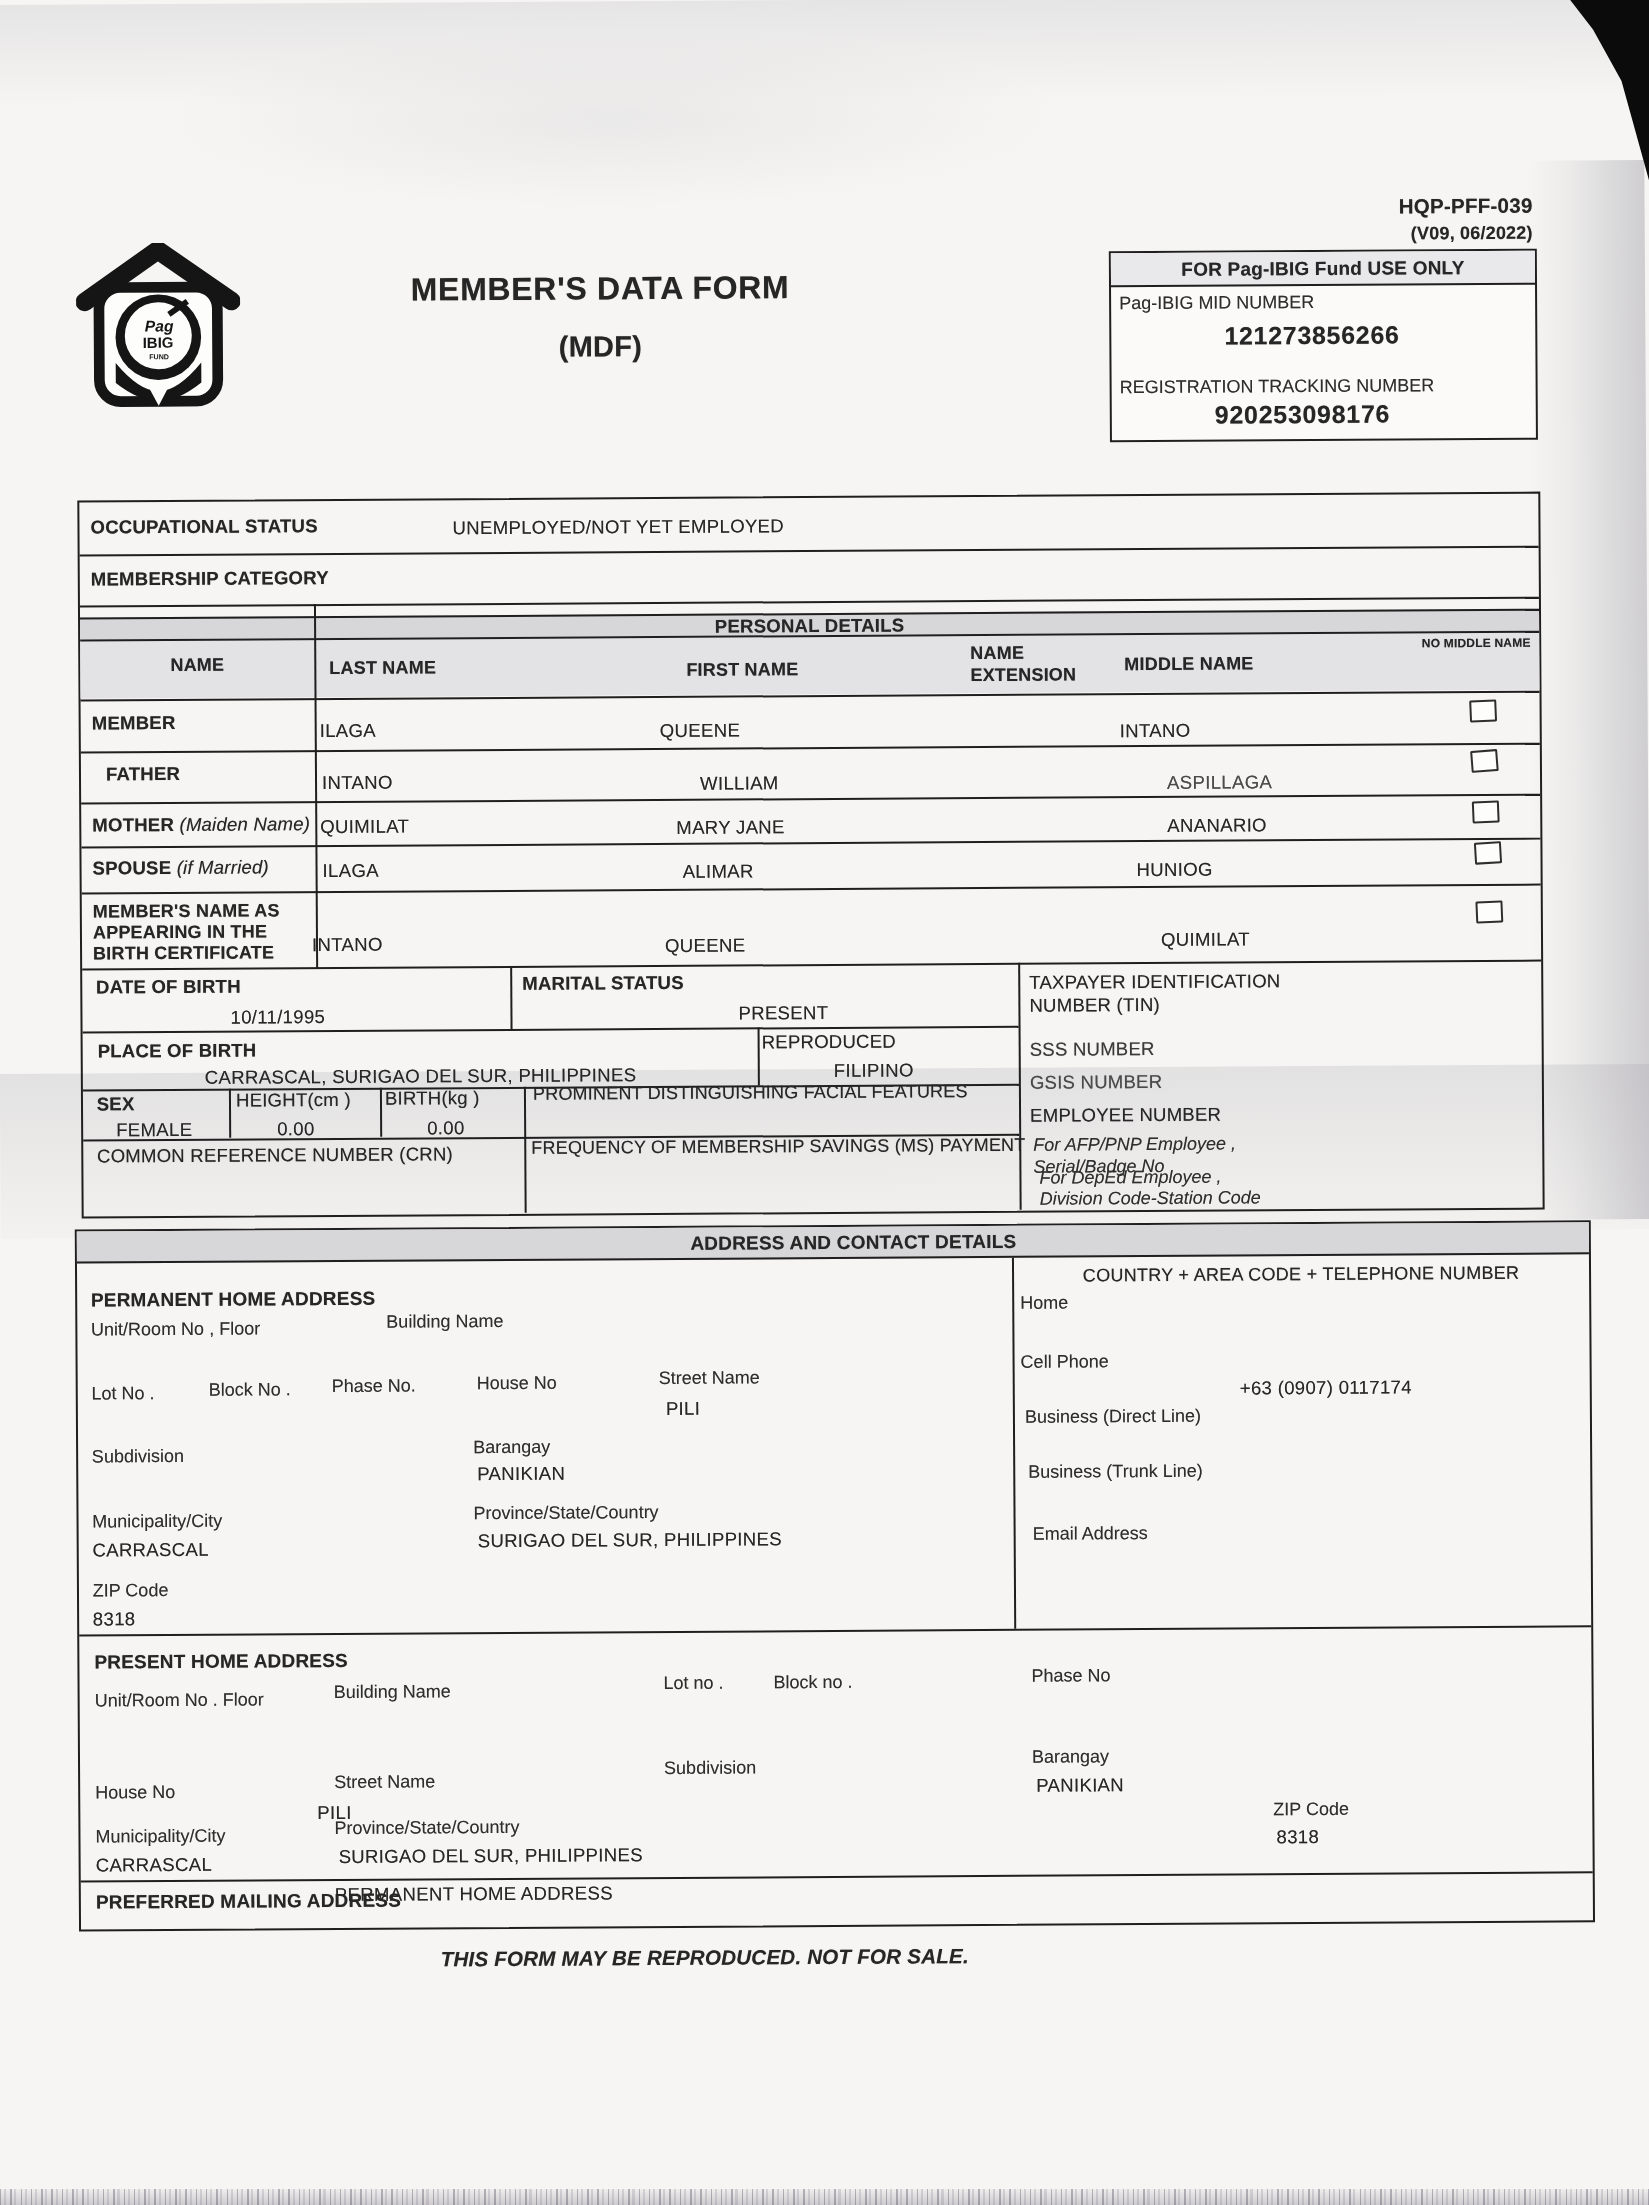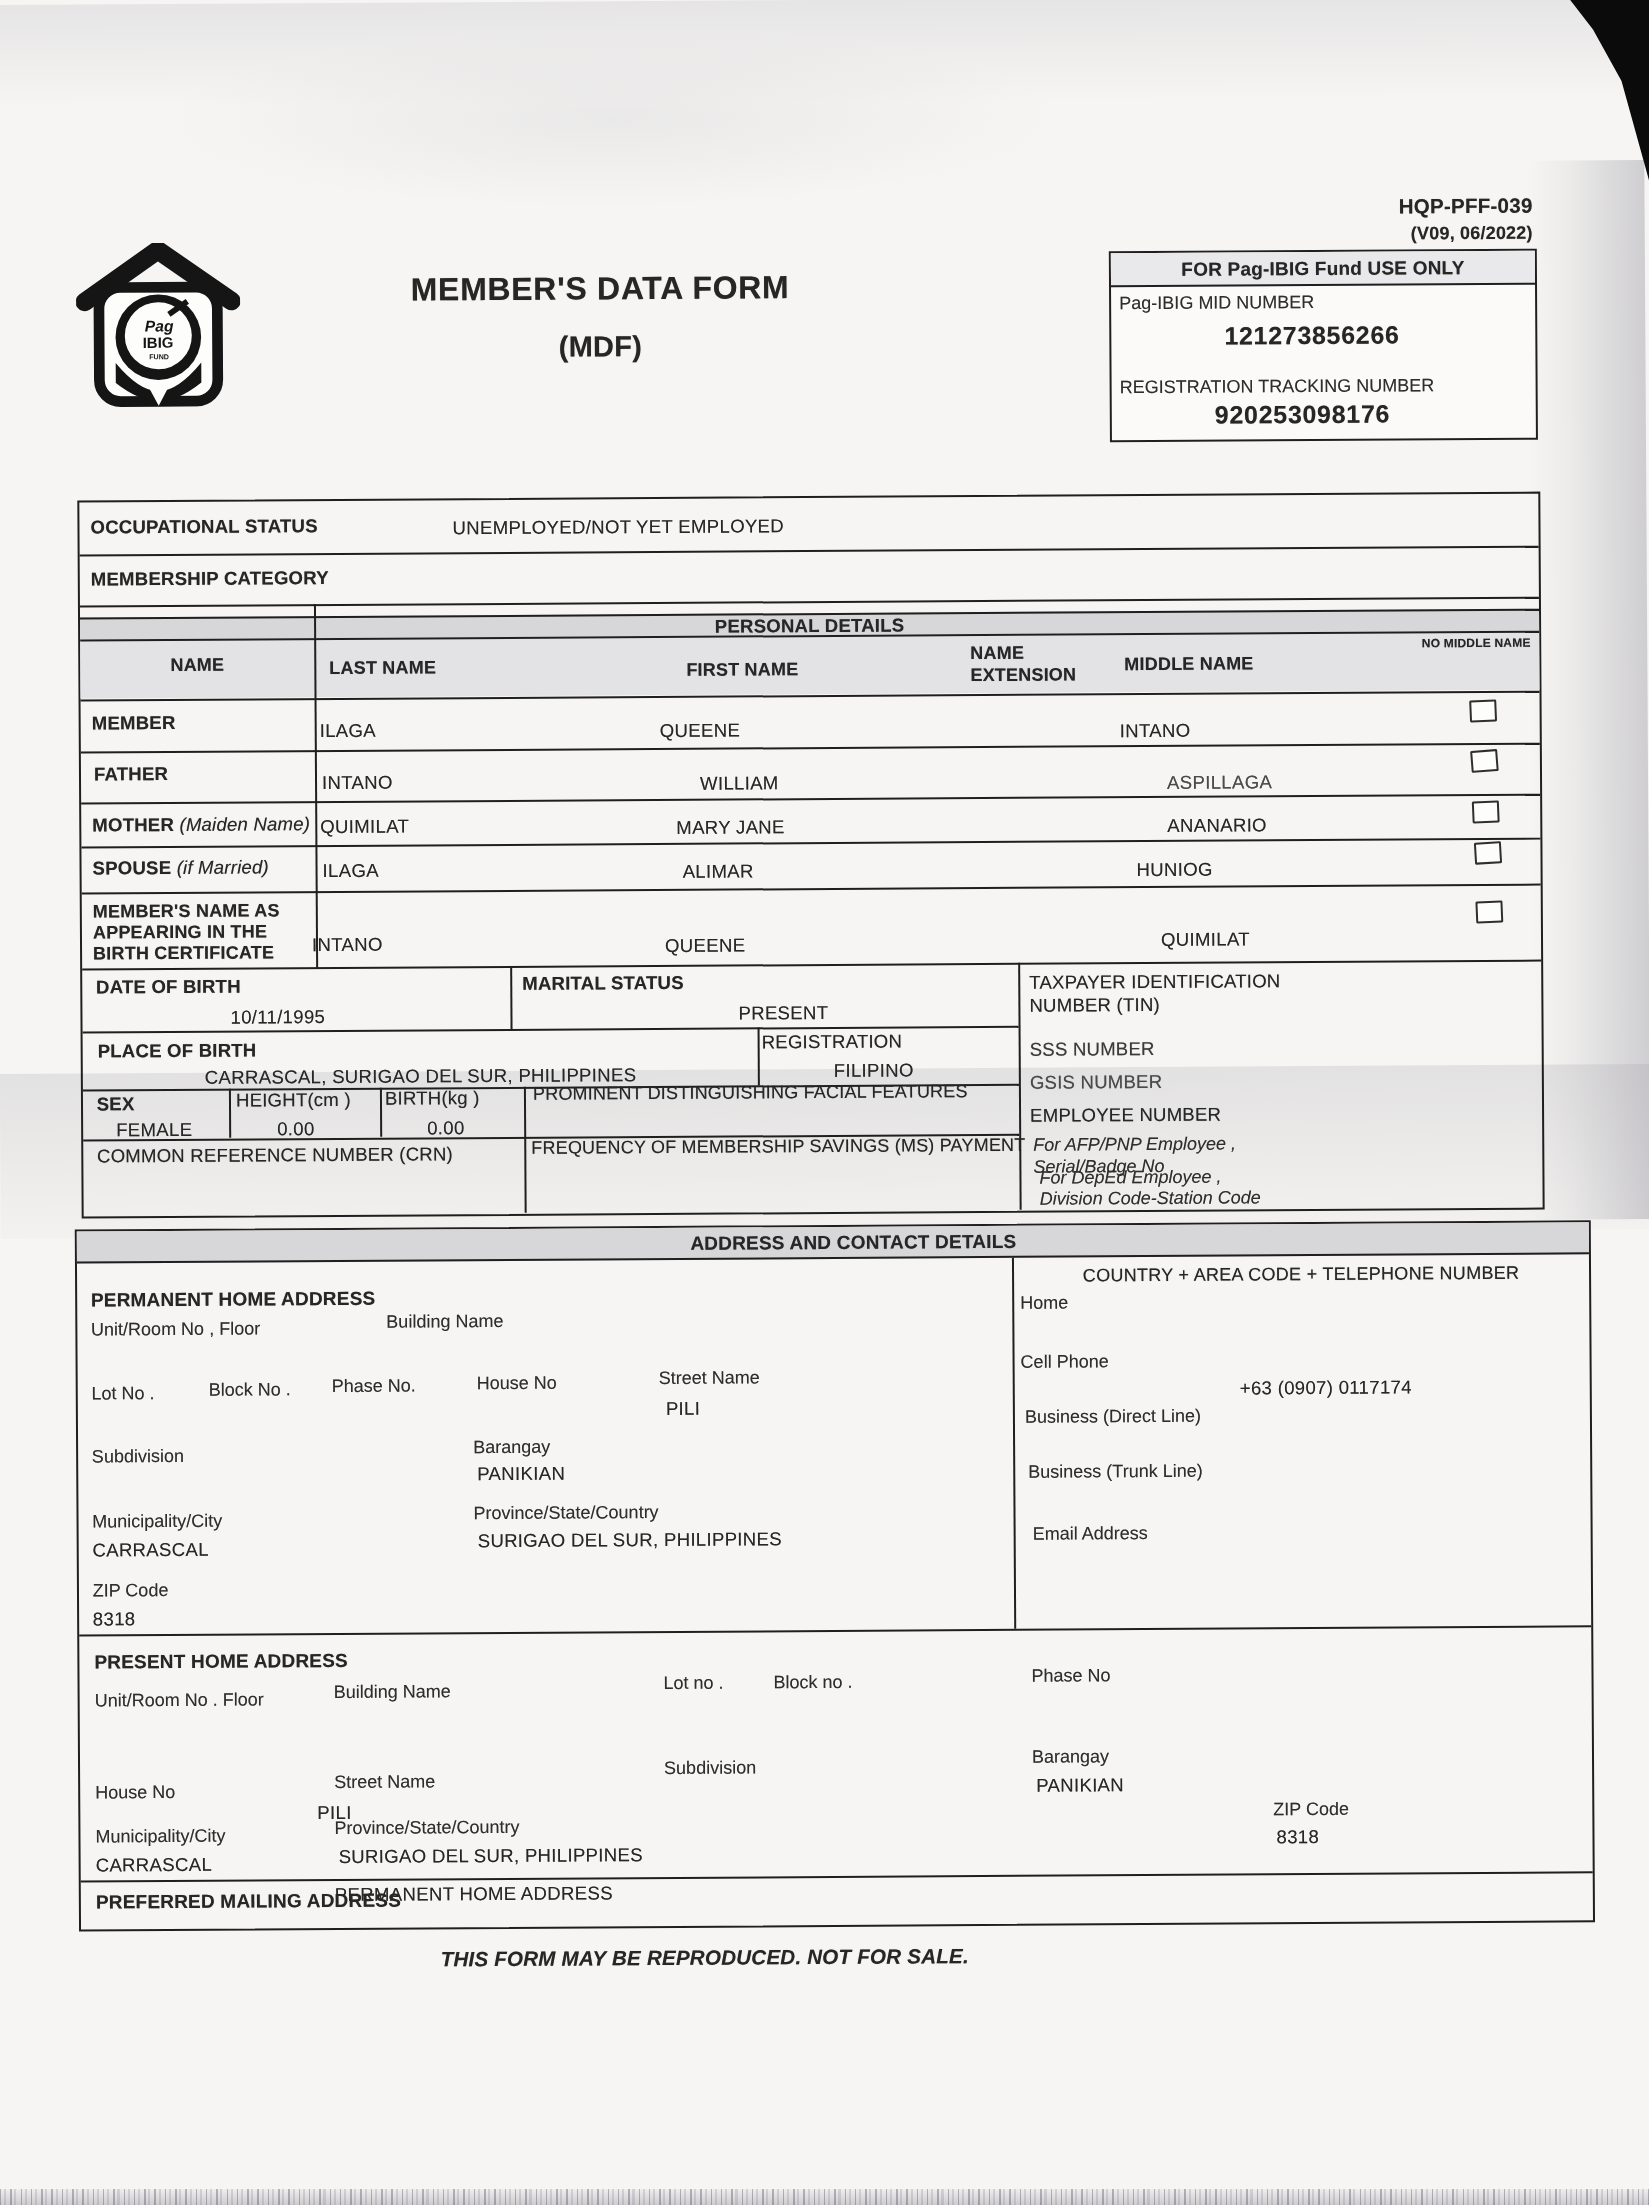--- a/index.html
+++ b/index.html
@@ -115,21 +115,21 @@
     <div class="lb" style="left:890px;top:146px;width:110px;font-size:18px;line-height:1.2;">NAME EXTENSION</div>
     <div class="lb" style="left:1044px;top:158px;font-size:18px;">MIDDLE NAME</div>
     <div class="lb ctr" style="left:1334px;top:142px;width:124px;font-size:12px;line-height:1.2;">NO MIDDLE NAME</div>
 
     <div class="lb" style="left:11px;top:210px;">MEMBER</div>
     <div class="vl" style="left:239px;top:219px;">ILAGA</div>
     <div class="vl" style="left:579px;top:221px;">QUEENE</div>
     <div class="vl" style="left:1039px;top:224px;">INTANO</div>
     <div class="cb" style="left:1389px;top:206px;transform:rotate(-2deg);"></div>
 
-    <div class="lb" style="left:13px;top:261px;">FATHER</div>
+    <div class="lb" style="left:25px;top:261px;">FATHER</div>
     <div class="vl" style="left:241px;top:271px;">INTANO</div>
     <div class="vl" style="left:619px;top:274px;">WILLIAM</div>
     <div class="vl" style="left:1086px;top:276px;color:#4a4a4a;">ASPILLAGA</div>
     <div class="cb" style="left:1390px;top:256px;transform:rotate(-4deg);"></div>
 
     <div class="lb" style="left:11px;top:312px;">
       <span>MOTHER</span> <span class="it" style="font-weight:400;">(Maiden Name)</span>
     </div>
     <div class="vl" style="left:239px;top:315px;">QUIMILAT</div>
     <div class="vl" style="left:595px;top:318px;">MARY JANE</div>
@@ -150,21 +150,21 @@
     <div class="vl" style="left:1079px;top:433px;">QUIMILAT</div>
     <div class="cb" style="left:1394px;top:407px;transform:rotate(-2deg);"></div>
 
     <div class="lb" style="left:13.7px;top:474px;">DATE OF BIRTH</div>
     <div class="vl" style="left:148px;top:505px;">10/11/1995</div>
     <div class="lb" style="left:440px;top:473px;">MARITAL STATUS</div>
     <div class="vl" style="left:656px;top:504px;">PRESENT</div>
 
     <div class="lb" style="left:15px;top:538px;">PLACE OF BIRTH</div>
     <div class="vl" style="left:122px;top:565px;">CARRASCAL, SURIGAO DEL SUR, PHILIPPINES</div>
-    <div class="lb" style="left:679px;top:533px;font-weight:400;">REGISTRATION</div>
+    <div class="lb" style="left:679px;top:533px;font-weight:400;">REPRODUCED</div>
     <div class="vl" style="left:751px;top:562px;">FILIPINO</div>
 
     <div class="lb" style="left:13.7px;top:591px;">SEX</div>
     <div class="vl" style="left:33px;top:617px;">FEMALE</div>
     <div class="lb" style="left:153px;top:588px;font-weight:400;">HEIGHT(cm )</div>
     <div class="vl" style="left:194px;top:617px;">0.00</div>
     <div class="lb" style="left:302px;top:587px;font-weight:400;">BIRTH(kg )</div>
     <div class="vl" style="left:344px;top:617px;">0.00</div>
     <div class="lb" style="left:450px;top:584px;font-weight:400;font-size:18px;">PROMINENT DISTINGUISHING FACIAL FEATURES</div>
 

